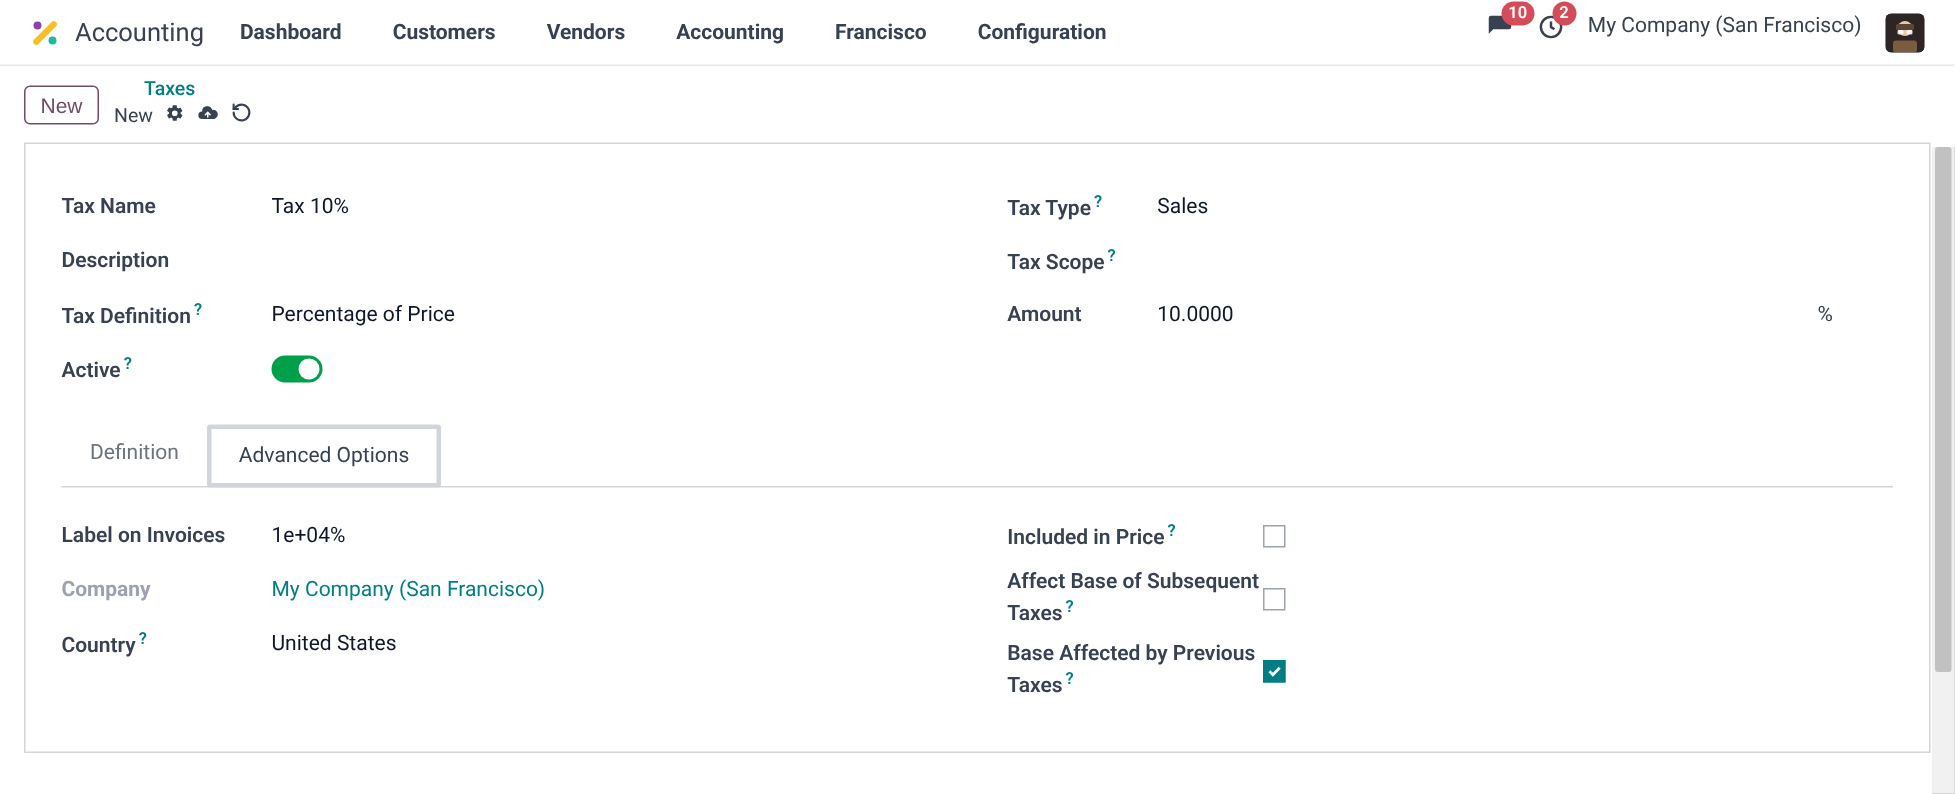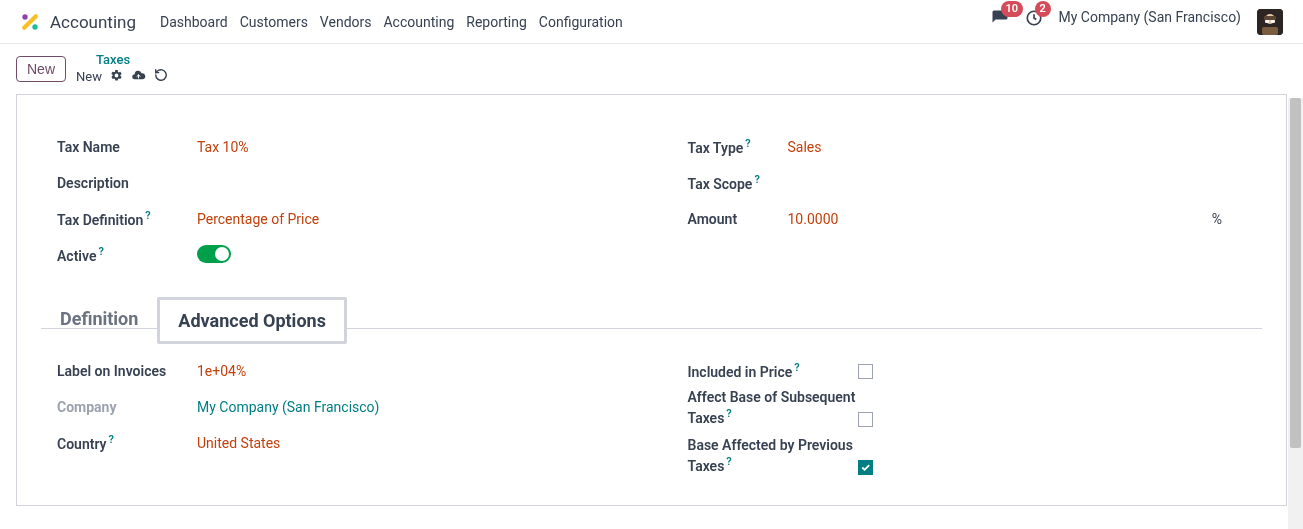--- a/index.html
+++ b/index.html
@@ -19,21 +19,21 @@
   }
   .logo {
     width: 20px; height: 20px;
     margin-right: 10px;
   }
   .module-name {
     font-size: 17px;
     color: #374151;
     margin-right: 24px;
   }
-  .menu { display: flex; gap: 12px; }
+  .menu { display: flex; gap: 34px; font-weight: bold; }
   .menu-item { color: #374151; font-size: 14px; cursor: pointer; }
   .spacer { flex: 1; }
   .systray { display: flex; gap: 16px; }
   .icon-with-badge { position: relative; cursor: pointer; }
   .badge {
     position: absolute;
     top: -8px; left: 10px;
     background: #d44c59;
     color: #fff;
     font-size: 11px;
@@ -81,32 +81,31 @@
     position: relative;
   }
   .form-grid {
     display: grid;
     grid-template-columns: 1fr 1fr;
     gap: 0 40px;
   }
   .col { display: flex; flex-direction: column; }
   .row {
     display: flex;
-    align-items: flex-end;
+    align-items: center;
     min-height: 36px;
-    margin-left: 16px;
   }
   .label {
     width: 140px;
     font-weight: 600;
     color: #374151;
     font-size: 14px;
   }
   .label-r { width: 100px; }
-  .val { color: #c2410c; font-size: 14px; }
+  .val { color: #0f172a; font-size: 14px; }
   .val-link { color: #017e84; cursor: pointer; }
   .help {
     color: #017e84;
     font-size: 11px;
     vertical-align: super;
     margin-left: 2px;
     cursor: help;
   }
   .muted { color: #9ca3af; font-weight: 700; }
   .toggle {
@@ -124,28 +123,27 @@
     background: #fff;
     border-radius: 50%;
   }
   .tabs {
     display: flex;
     margin-top: 18px;
     border-bottom: 1px solid #d1d5db;
   }
   .tab {
     padding: 10px 18px;
-    font-size: 18px;
+    font-size: 14px;
     cursor: pointer;
     color: #374151;
     border: 1px solid transparent;
     border-bottom: none;
     position: relative;
-    top: 16px;
-    font-weight: bold;
+    top: 1px;
   }
   .tab.inactive { color: #6b7280; }
   .tab.active {
     border-color: #d1d5db;
     background: #fff;
   }
   .tab-highlight {
     border: 3px solid #0f172a;
     border-radius: 2px;
   }
@@ -190,21 +188,21 @@
       <circle cx="6" cy="6" r="3.2" fill="#8e44ad"></circle>
       <circle cx="18" cy="18" r="3.2" fill="#1abc9c"></circle>
     </svg>
   </span>
   <span class="module-name">Accounting</span>
   <div class="menu">
     <span class="menu-item">Dashboard</span>
     <span class="menu-item">Customers</span>
     <span class="menu-item">Vendors</span>
     <span class="menu-item">Accounting</span>
-    <span class="menu-item">Reporting</span>
+    <span class="menu-item">Francisco</span>
     <span class="menu-item">Configuration</span>
   </div>
   <div class="spacer"></div>
   <div class="systray">
     <span class="icon-with-badge">
       <svg width="18" height="18" viewBox="0 0 24 24" fill="#374151">
           <path d="M20 2H4a2 2 0 0 0-2 2v14l4-4h14a2 2 0 0 0 2-2V4a2 2 0 0 0-2-2z"></path>
         </svg>
       <span class="badge">10</span>
     </span>

